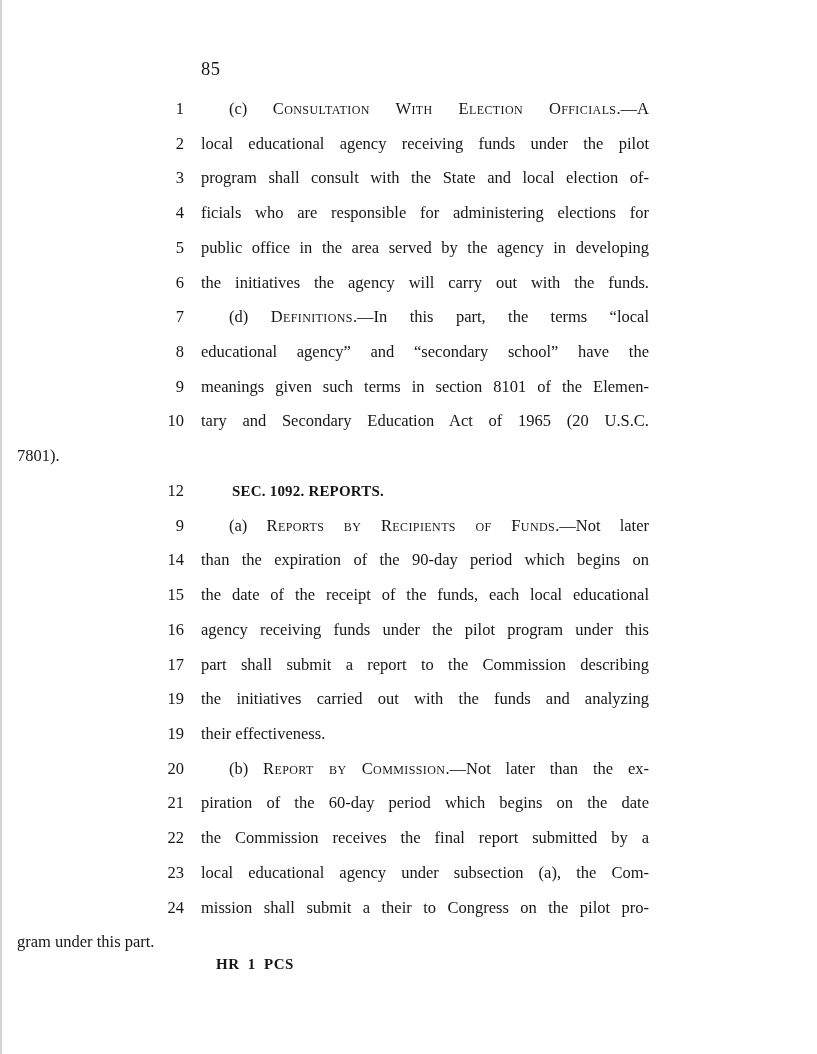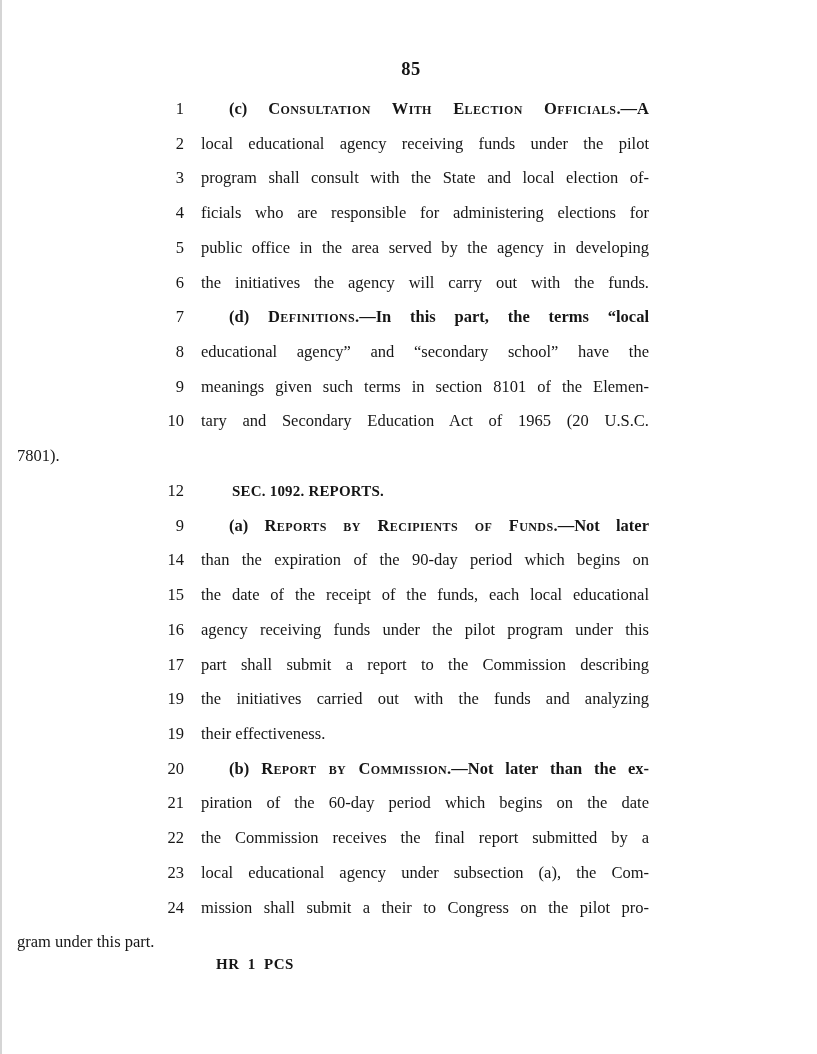--- a/index.html
+++ b/index.html
@@ -15,24 +15,23 @@
     position: absolute;
     left: 0; top: 0; bottom: 0;
     width: 2px;
     background: #d5d5d5;
   }
   .page-number {
     position: absolute;
     top: 59px;
     left: 201px;
     width: 420px;
-    text-align: center;
+    text-align: left;
     font-size: 18.5px;
     letter-spacing: 0.5px;
-    font-weight: bold;
   }
   .lines {
     position: absolute;
     top: 92px;
     left: 0;
     right: 0;
   }
   .line {
     display: flex;
     height: 34.72px;
@@ -50,21 +49,20 @@
     width: 448px;
     margin-left: 17px;
     white-space: normal;
   }
   .line-content.j {
     text-align: justify;
     text-align-last: justify;
   }
   .line-content.indent {
     text-indent: 28px;
-    font-weight: bold;
   }
   .line-content.heading {
     font-weight: bold;
     font-size: 15px;
     letter-spacing: 0.2px;
     margin-left: 48px;
   }
   .sc { font-variant: small-caps; letter-spacing: 0.4px; }
   .footer {
     position: absolute;

